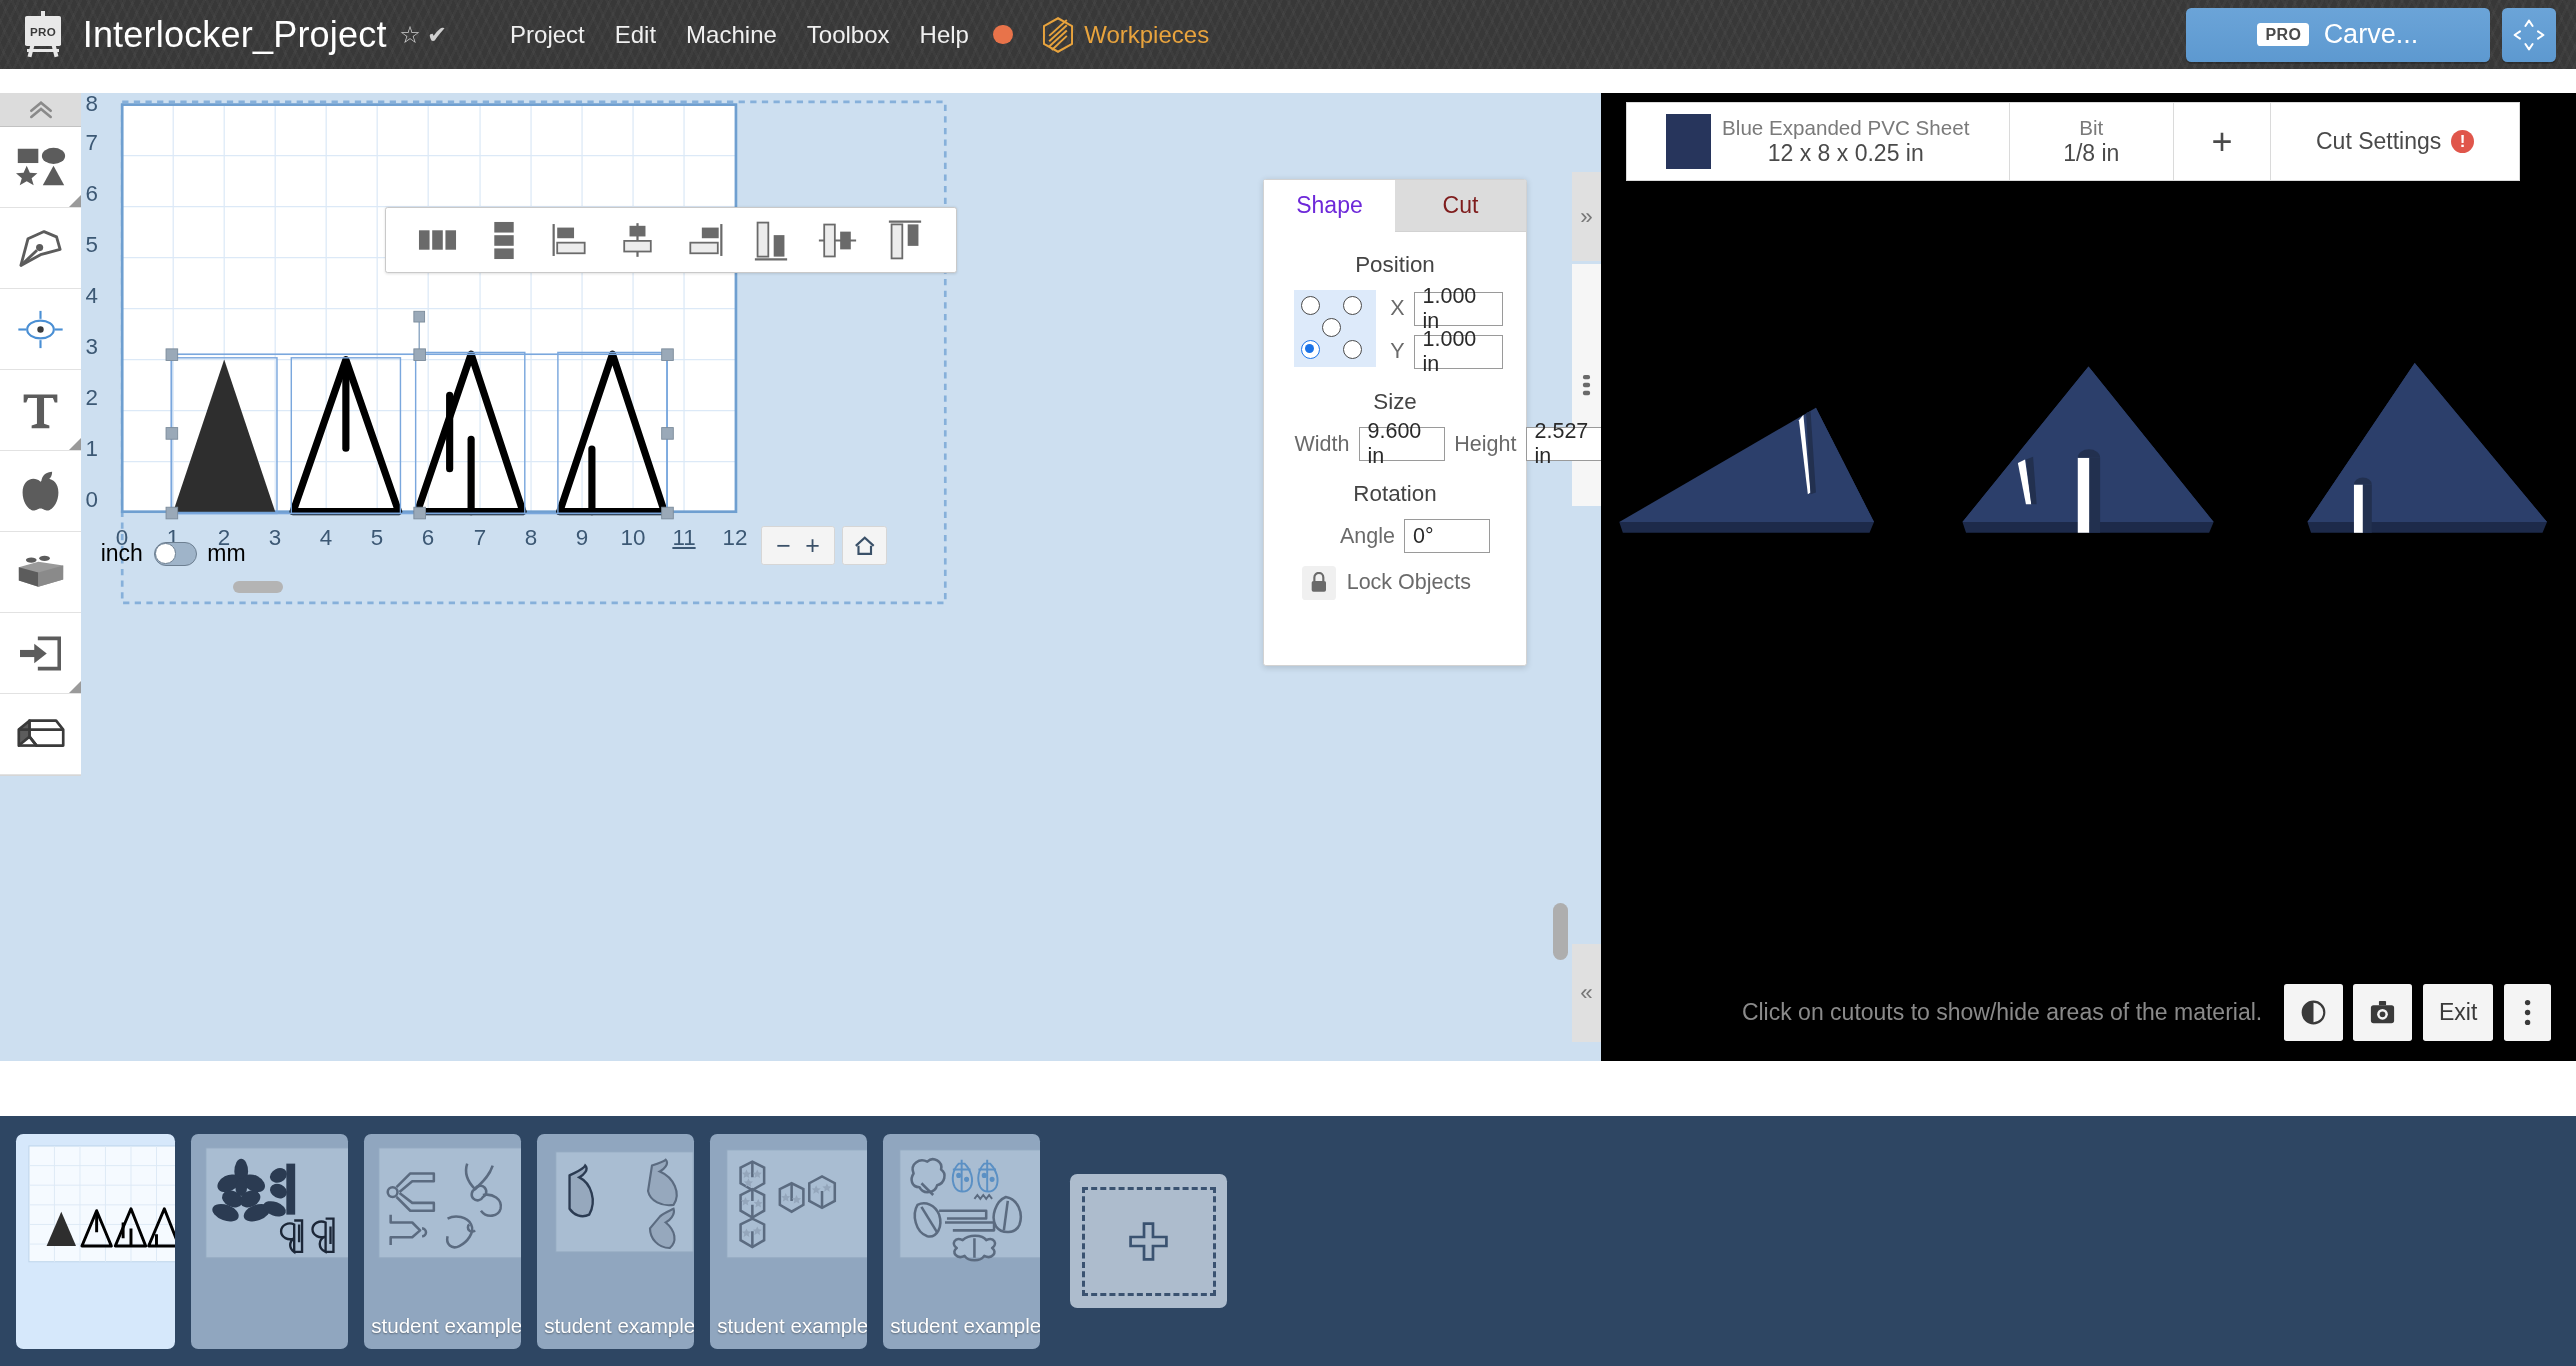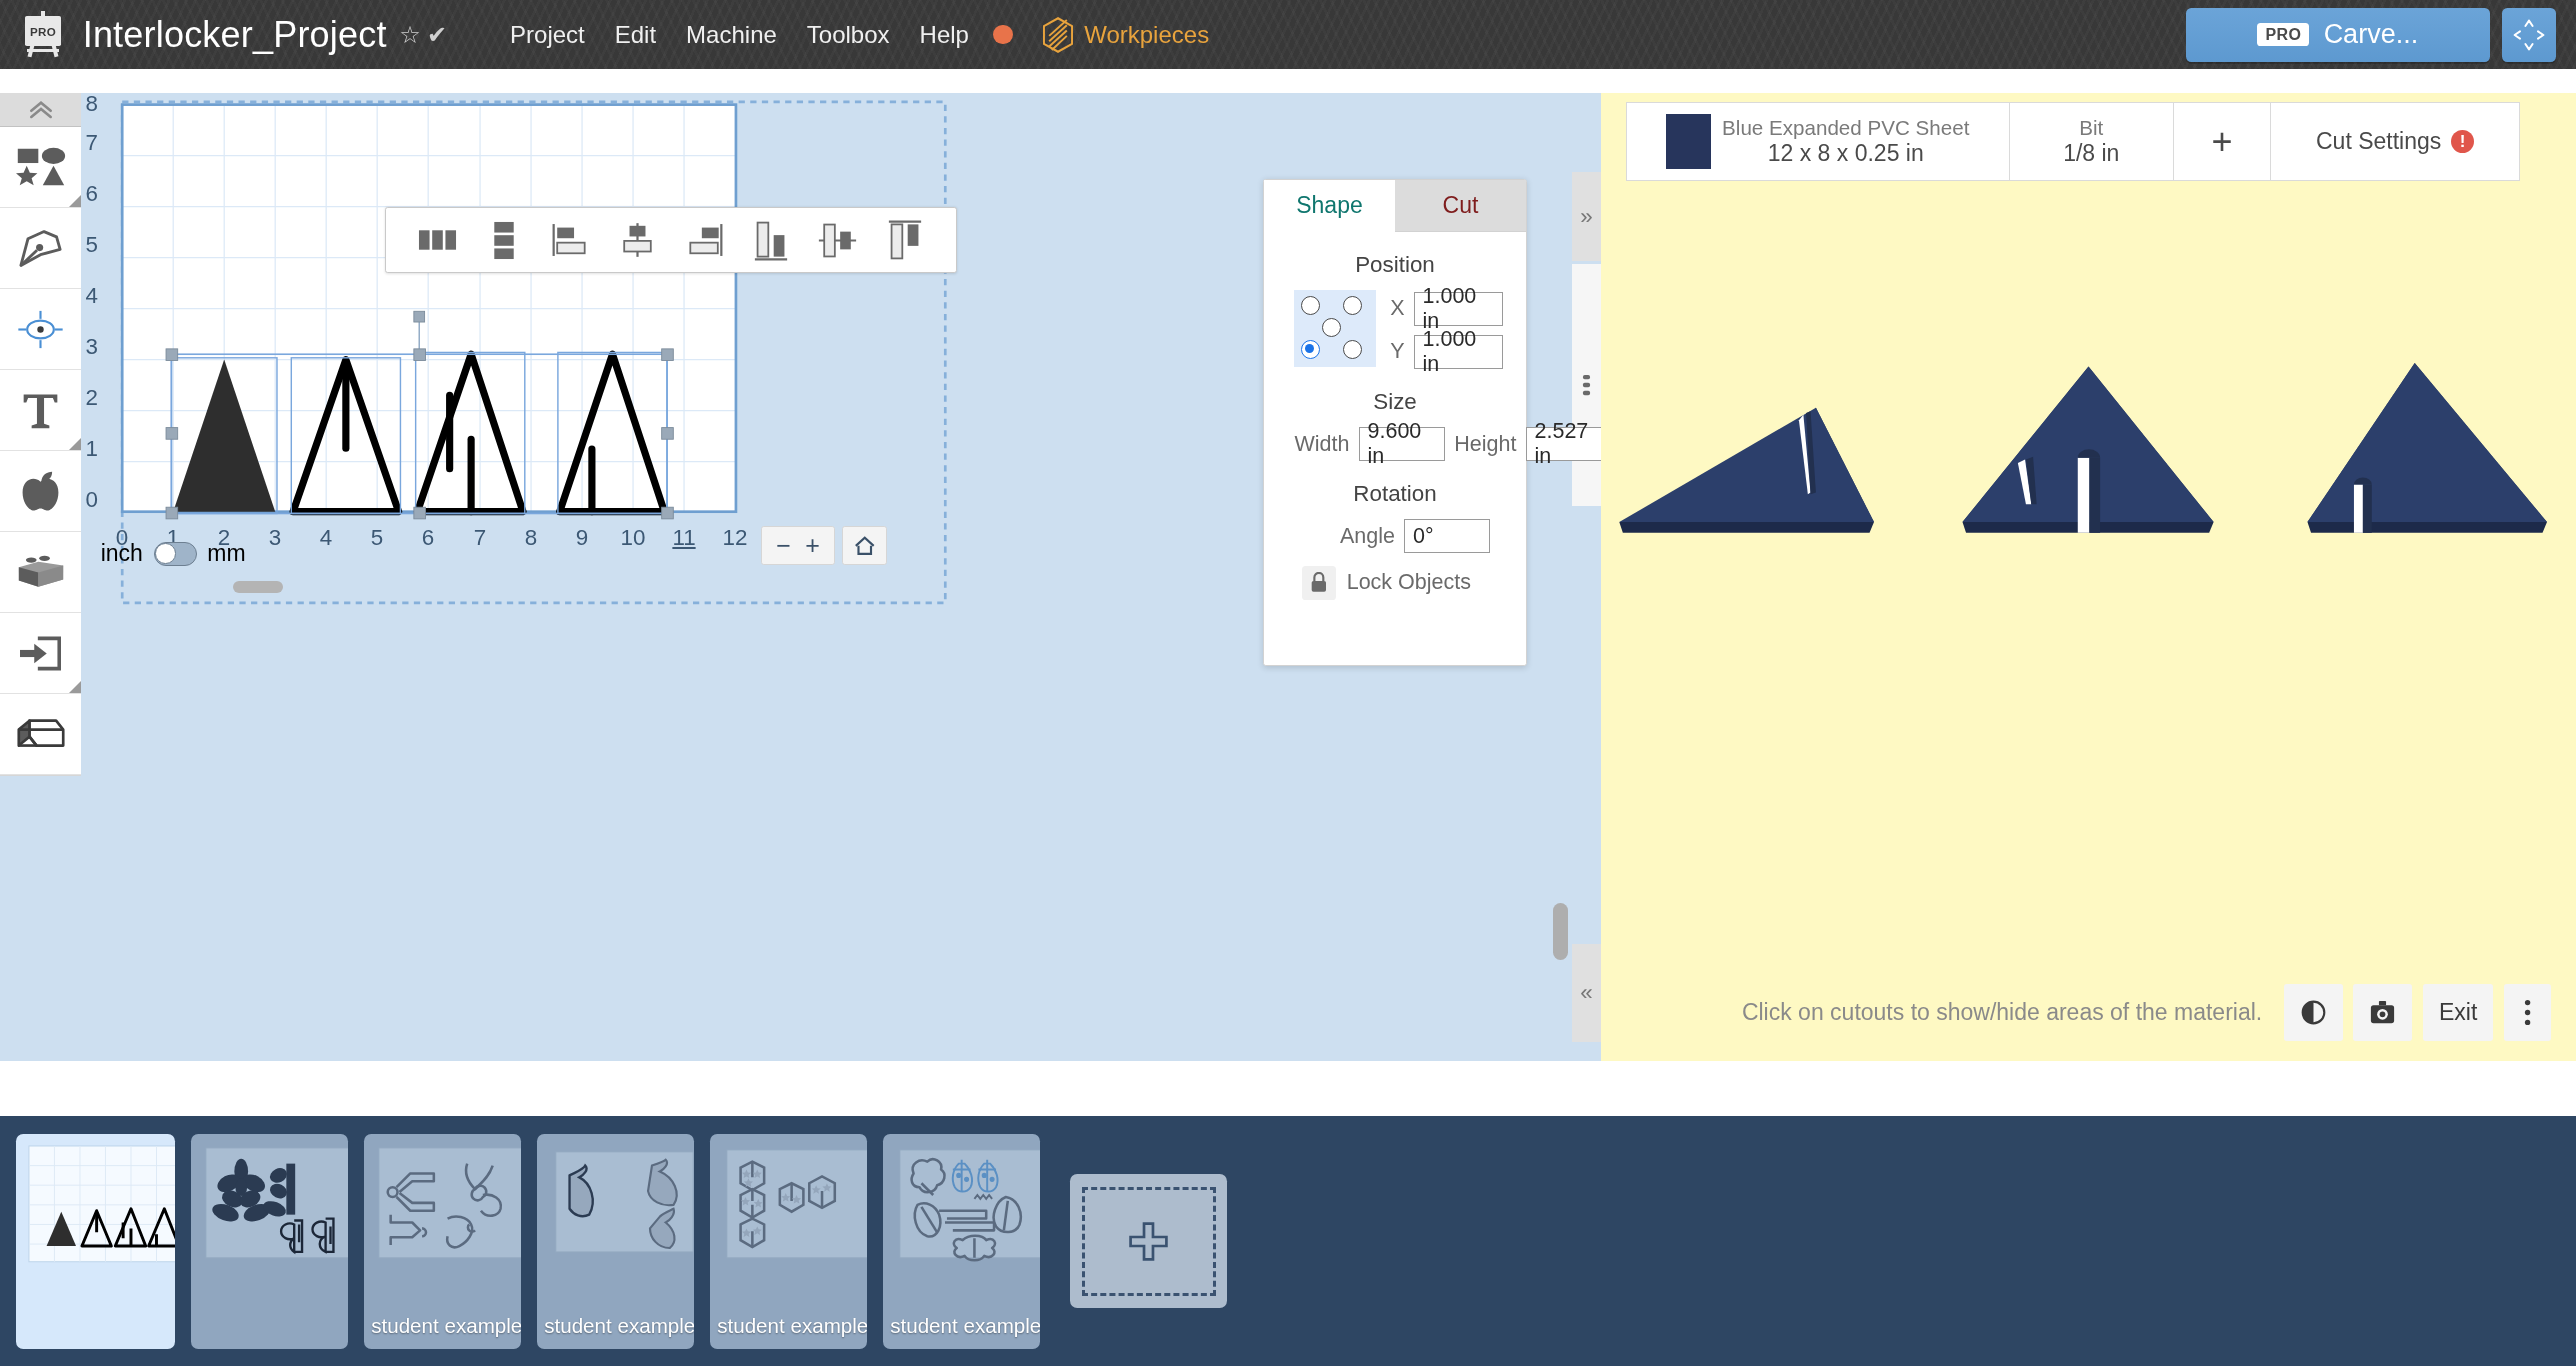--- a/index.html
+++ b/index.html
@@ -124,21 +124,21 @@
   .shape-panel {
     position: absolute; left: 1263px; top: 179px; width: 264px; height: 487px;
     background: #fff; border: 0.9px solid #d2d2d2;
     box-shadow: 0 1.8px 6.3px rgba(0,0,0,.14); border-radius: 2.7px;
   }
   .panel-tabs { display: flex; height: 52px; }
   .panel-tab {
     flex: 1; display: flex; align-items: center; justify-content: center;
     font-size: 23px;
   }
-  .panel-tab.active { background: #fff; color: #0f766e; border-bottom: 0.9px solid #fff; }
+  .panel-tab.active { background: #fff; color: #6d28d9; border-bottom: 0.9px solid #fff; }
   .panel-tab.inactive { background: #dcdcdc; color: #7f1d1d; border-bottom: 0.9px solid #d2d2d2; }
   .panel-section-title {
     text-align: center; font-size: 22.4px; color: #444; margin-top: 19.7px; margin-bottom: 12.5px;
   }
   .anchor-grid {
     width: 82px; height: 77px; background: #ddeafa; position: relative;
     margin-left: 30px;
   }
   .anchor-dot {
     position: absolute; width: 19px; height: 19px; border-radius: 50%;
@@ -157,21 +157,21 @@
     font-size: 21.5px; color: #2a2a2a;
   }
   .lock-btn {
     width: 34px; height: 34px; background: #f0f0f0; border-radius: 3.6px;
     display: flex; align-items: center; justify-content: center;
   }
 
   
   .preview {
     position: absolute; left: 1601px; top: 93px; width: 975px; height: 968px;
-    background: #fef9c3;
+    background: #000000;
   }
   .mat-bar {
     position: absolute; left: 25px; top: 9px; width: 894px; height: 79px;
     border: 0.9px solid #dadada; display: flex; align-items: stretch; background: #fff;
   }
   .mat-cell { display: flex; align-items: center; justify-content: center; padding: 0 12.5px; }
   .mat-div { width: 0.9px; background: #dadada; }
   .swatch { width: 45px; height: 55px; background: #27355c; flex: 0 0 auto; margin-right: 10.7px; }
   .mat-lines { display: flex; flex-direction: column; align-items: center; }
   .mat-l1 { font-size: 20.6px; color: #7a7a7a; white-space: nowrap; }

